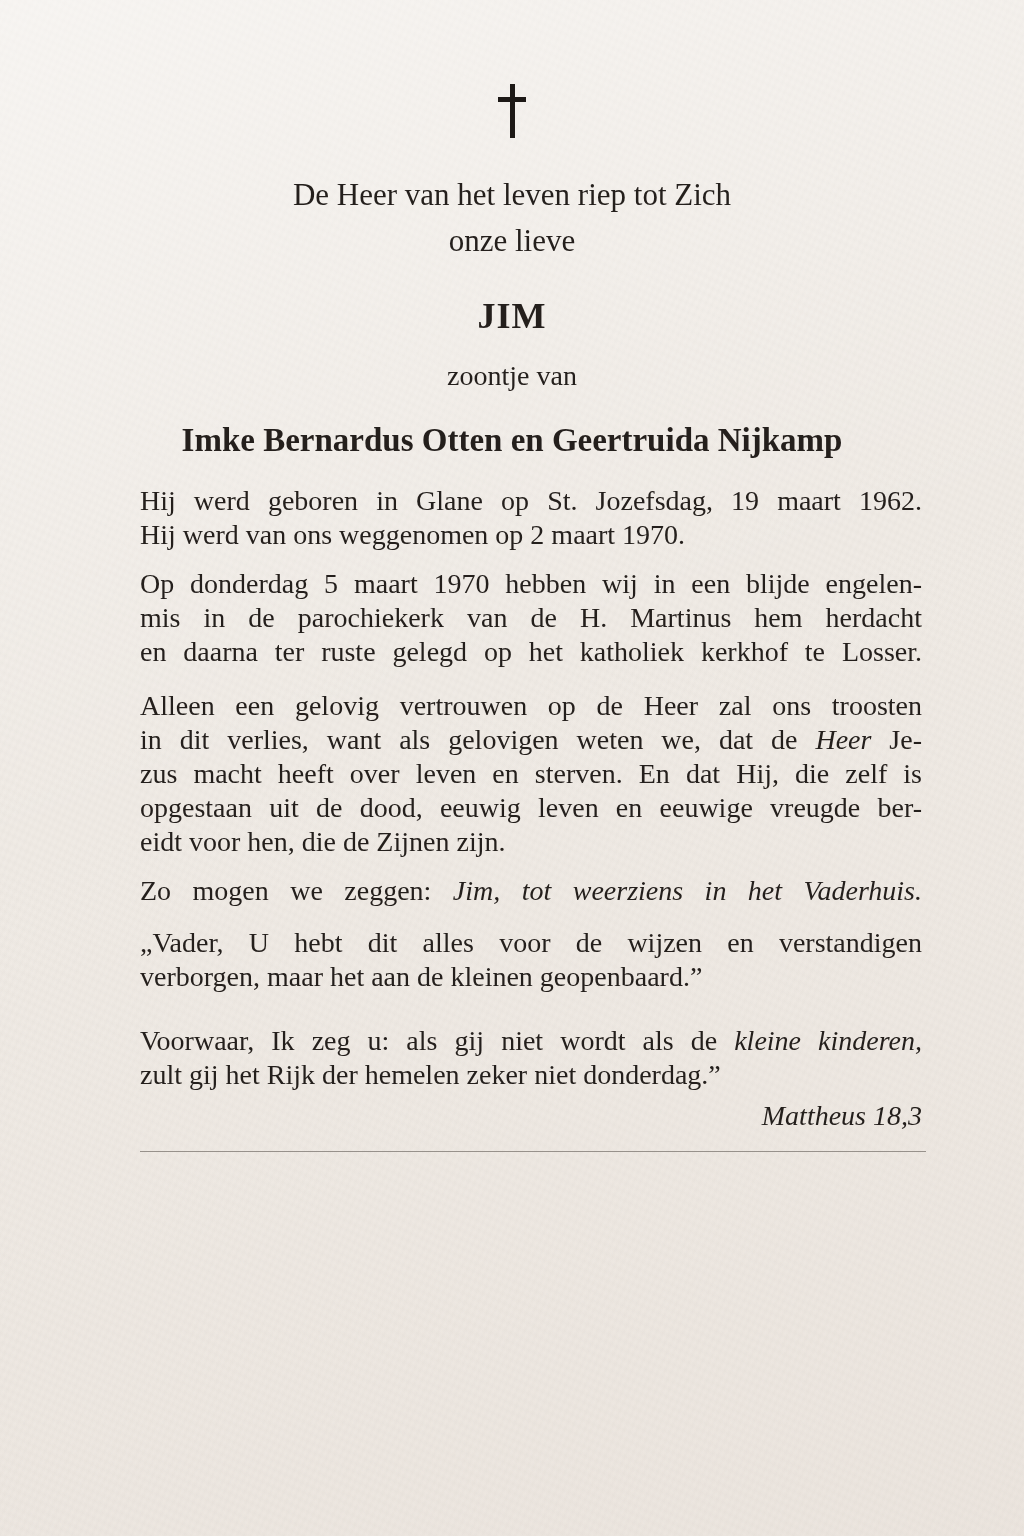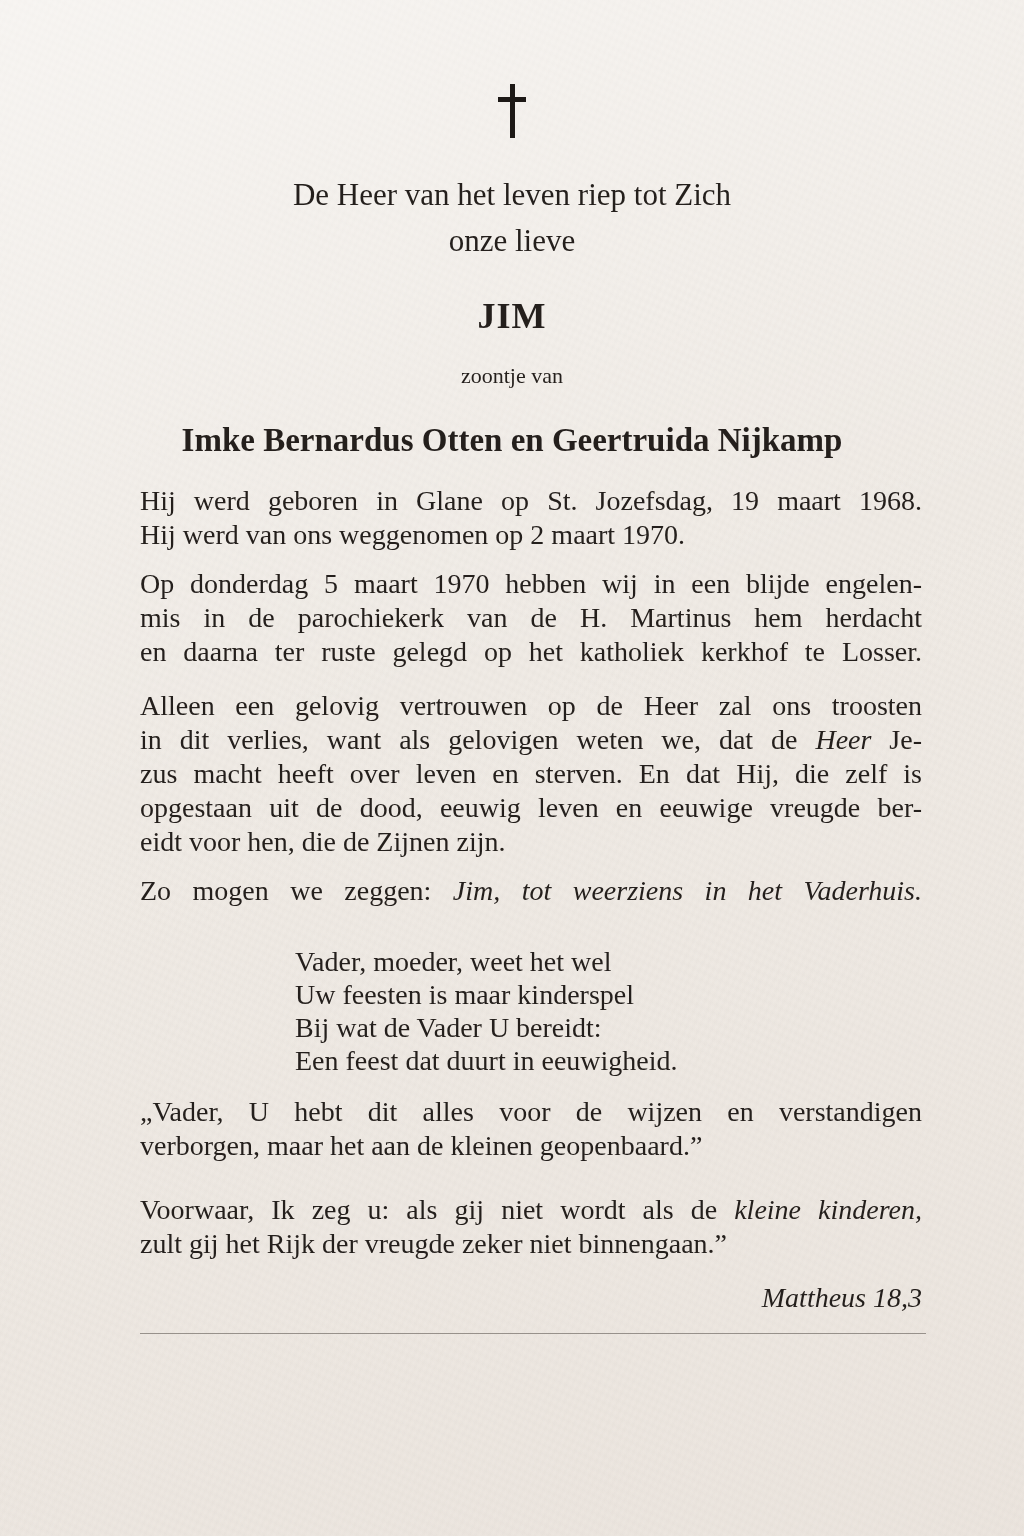--- a/index.html
+++ b/index.html
@@ -36,21 +36,21 @@
     width: 28px; height: 5px; background: #1d1916;
   }
 
   .headers { text-align: center; }
   .announce { font-size: 31px; line-height: 46px; text-align: center; }
   .announce-1 { margin-top: 34px; }
   .deceased-name {
     font-size: 36px; font-weight: 600; letter-spacing: 1px;
     margin-top: 27px; line-height: 50px;
   }
-  .relation { font-size: 22px; margin-top: 17px; line-height: 36px; }
+  .relation { font-size: 28px; margin-top: 17px; line-height: 36px; }
   .parents  { font-size: 33px; font-weight: 600; margin-top: 26px; line-height: 40px; }
 
   .content {
     position: relative;
     margin: 0 0 0 140px;
     width: 782px;
     font-size: 28px;
     line-height: 34px;
   }
   .line { text-align: left; }
@@ -61,21 +61,21 @@
   .para-funeral { margin-top: 15px; }
   .para-faith   { margin-top: 20px; }
   .farewell     { margin-top: 15px; }
 
   .poem { margin-top: 37px; padding-left: 155px; line-height: 33px; }
 
   .quote-1 { margin-top: 18px; }
   .quote-2 { margin-top: 30px; }
 
   .citation {
-    margin-top: 20px;
+    margin-top: 7px;
     text-align: right;
     font-style: italic;
   }
 
   .rule {
     margin: 18px 0 0 140px;
     width: 786px;
     height: 0;
     border-top: 1px solid #97918b;
   }
@@ -101,21 +101,21 @@
     <div class="announce announce-1">De Heer van het leven riep tot Zich</div>
     <div class="announce">onze lieve</div>
     <div class="deceased-name">JIM</div>
     <div class="relation">zoontje van</div>
     <div class="parents">Imke Bernardus Otten en Geertruida Nijkamp</div>
   </div>
 
   <div class="content">
 
     <div class="para-birth">
-      <div class="line jl">Hij werd geboren in Glane op St. Jozefsdag, 19 maart 1968.</div>
+      <div class="line jl">Hij werd geboren in Glane op St. Jozefsdag, 19 maart 1962.</div>
       <div class="line ll">Hij werd van ons weggenomen op 2 maart 1970.</div>
     </div>
 
     <div class="para-funeral">
       <div class="line jl">Op donderdag 5 maart 1970 hebben wij in een blijde engelen-</div>
       <div class="line jl">mis in de parochiekerk van de H. Martinus hem herdacht</div>
       <div class="line jl">en daarna ter ruste gelegd op het katholiek kerkhof te Losser.</div>
     </div>
 
     <div class="para-faith">
@@ -123,35 +123,29 @@
       <div class="line jl"><span>in dit verlies, want als gelovigen weten we, dat de </span><em>Heer</em><span> Je-</span></div>
       <div class="line jl">zus macht heeft over leven en sterven. En dat Hij, die zelf is</div>
       <div class="line jl">opgestaan uit de dood, eeuwig leven en eeuwige vreugde ber-</div>
       <div class="line ll">eidt voor hen, die de Zijnen zijn.</div>
     </div>
 
     <div class="farewell">
       <div class="line jl"><span>Zo mogen we zeggen: </span><em>Jim, tot weerziens in het Vaderhuis.</em></div>
     </div>
 
-    <div class="poem">
-      <div class="line ll">Vader, moeder, weet het wel</div>
-      <div class="line ll">Uw feesten is maar kinderspel</div>
-      <div class="line ll">Bij wat de Vader U bereidt:</div>
-      <div class="line ll">Een feest dat duurt in eeuwigheid.</div>
-    </div>
 
     <div class="quote-1">
       <div class="line jl">„Vader, U hebt dit alles voor de wijzen en verstandigen</div>
       <div class="line ll">verborgen, maar het aan de kleinen geopenbaard.”</div>
     </div>
 
     <div class="quote-2">
       <div class="line jl"><span>Voorwaar, Ik zeg u: als gij niet wordt als de </span><em>kleine kinderen,</em></div>
-      <div class="line ll">zult gij het Rijk der vreugde zeker niet binnengaan.”</div>
+      <div class="line ll">zult gij het Rijk der hemelen zeker niet donderdag.”</div>
     </div>
 
     <div class="citation">Mattheus 18,3</div>
 
   </div>
 
   <div class="rule"></div>
 
 
 </div>

